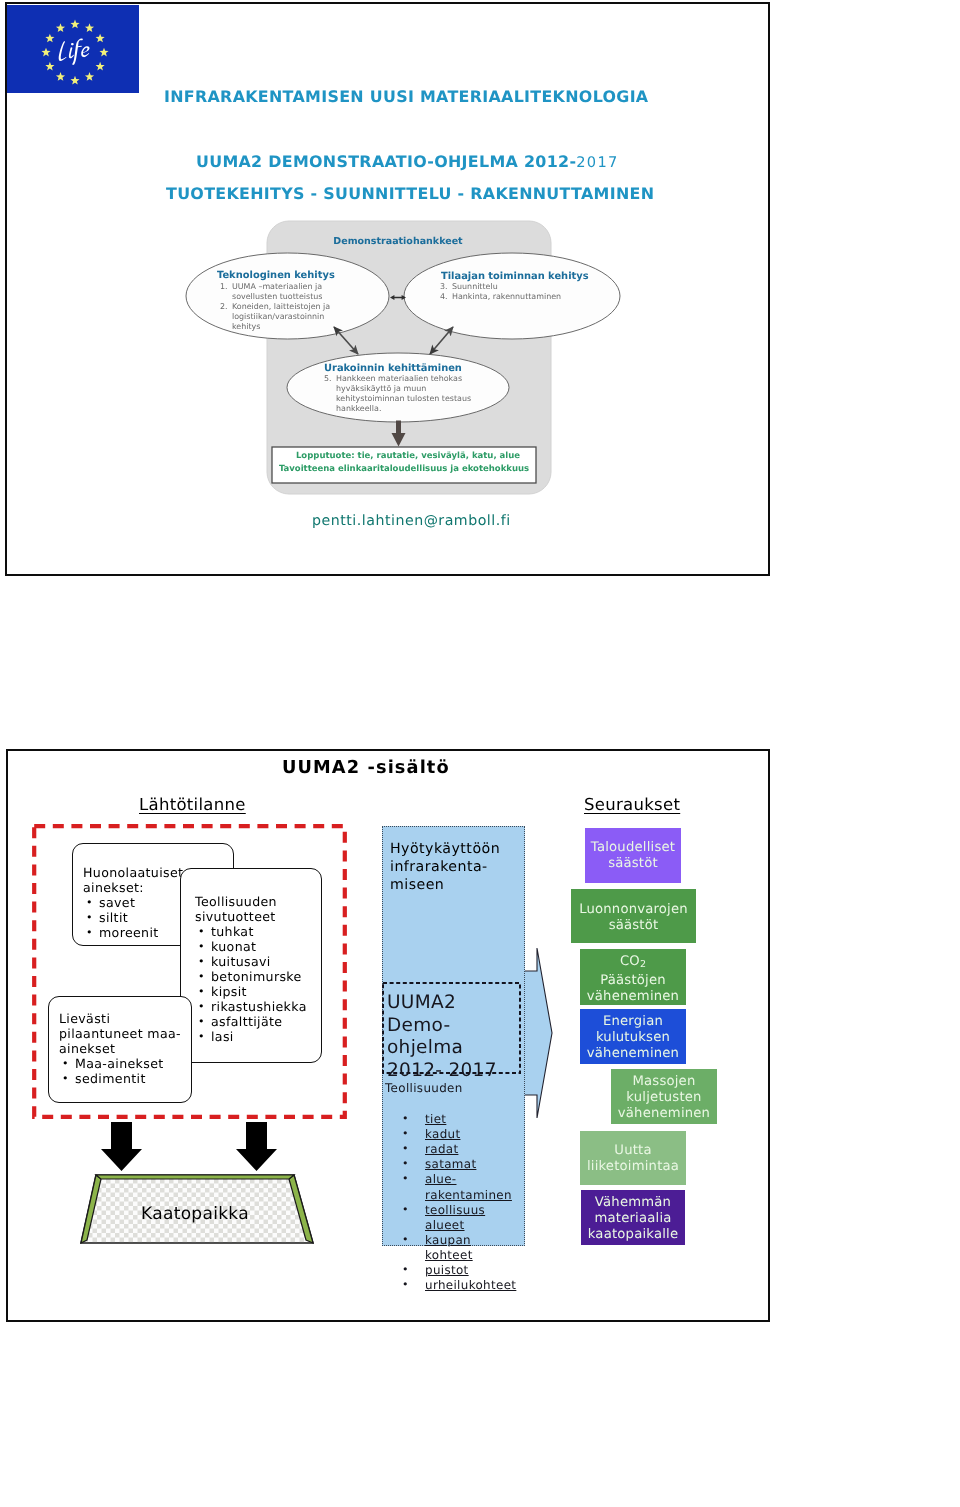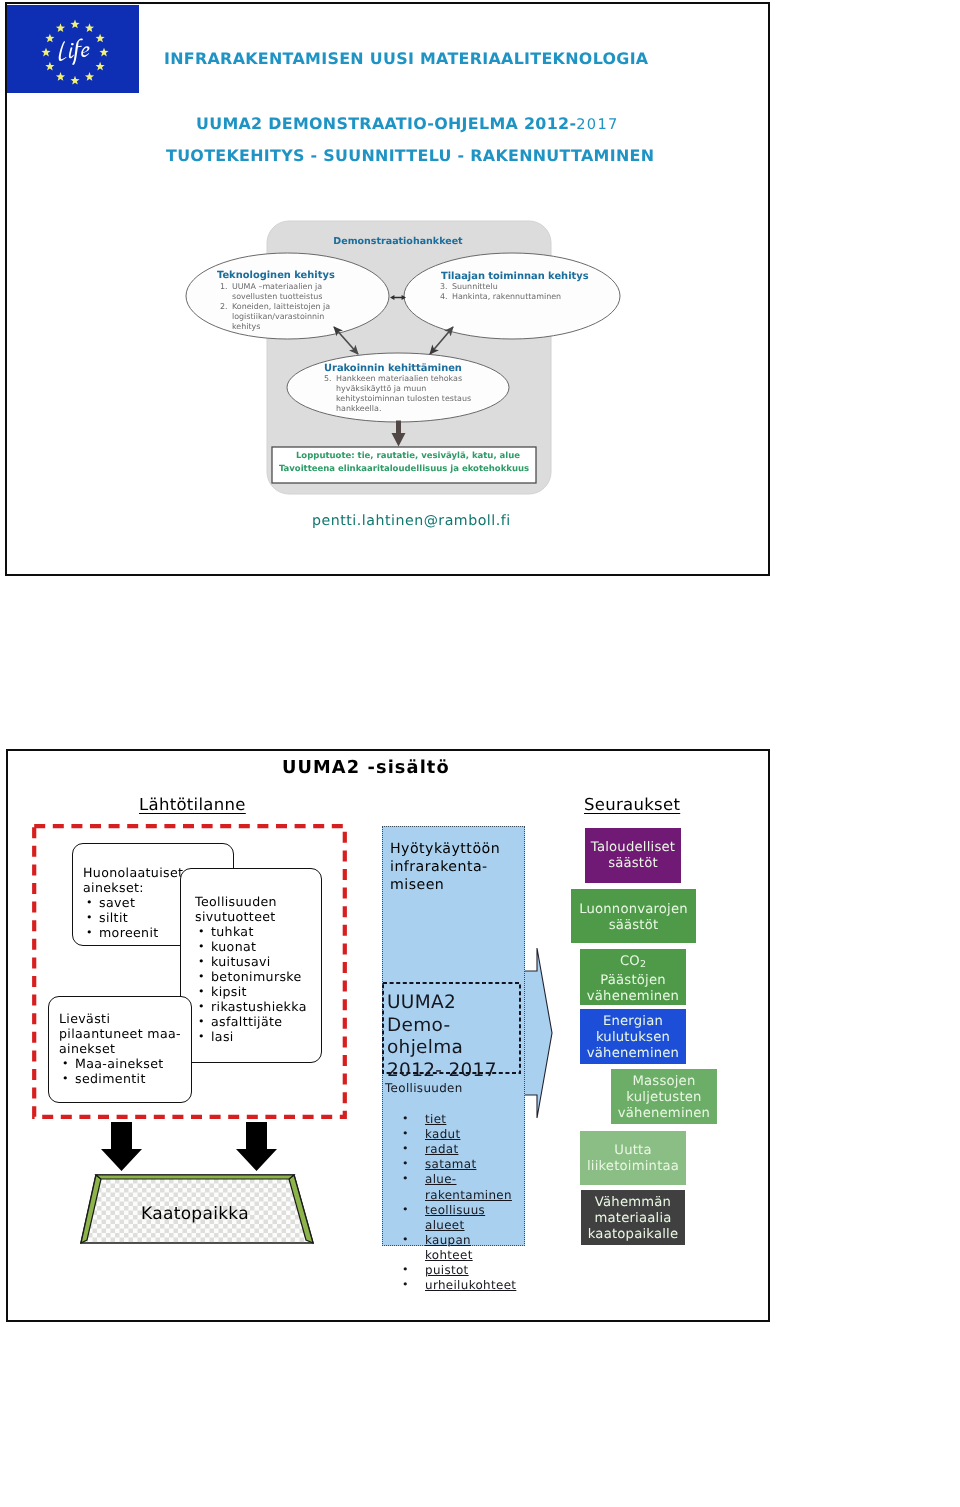--- a/index.html
+++ b/index.html
@@ -9,21 +9,21 @@
        -webkit-font-smoothing:antialiased;text-rendering:geometricPrecision;}
   .slide{position:absolute;border:2px solid #0d0d0d;background:#fff;box-sizing:border-box;}
   #slide1{left:5px;top:2px;width:765px;height:574px;}
   #slide2{left:6px;top:749px;width:764px;height:573px;}
 
   
   #eu-logo{position:absolute;left:0px;top:1px;width:132px;height:88px;overflow:visible;}
 
   
   .s1title{position:absolute;font-weight:bold;color:#1f94c4;
-           white-space:nowrap;letter-spacing:.3px;line-height:1;}
+           white-space:nowrap;letter-spacing:.3px;line-height:1;margin-top:38px;}
   #t1{left:157px;top:47px;font-size:15.9px;}
   #t2{left:189px;top:112px;font-size:15.9px;text-align:right;}
   #t2 .lt{font-weight:normal;letter-spacing:1.3px;font-size:14.6px;}
   #t3{left:159px;top:144px;font-size:15.9px;}
 
   #email{position:absolute;left:305px;top:509px;font-size:14.2px;color:#0f766e;letter-spacing:.5px;}
 
   
   #diagram{position:absolute;left:-2px;top:-2px;width:765px;height:574px;overflow:visible;}
   #diagram .dt{font-family:"DejaVu Sans",sans-serif;}
@@ -286,21 +286,21 @@
       <li>satamat</li>
       <li>alue-<br>rakentaminen</li>
       <li>teollisuus alueet</li>
       <li>kaupan kohteet</li>
       <li>puistot</li>
       <li>urheilukohteet</li>
     </ul>
 </div>
 
 <div id="results">
-    <div class="gbox" style="left: 585px; top: 828px; width: 96px; height: 55px; background: #701a75; padding-top: 12px;">
+    <div class="gbox" style="left: 585px; top: 828px; width: 96px; height: 55px; background: #8b5cf6; padding-top: 12px;">
       <div>
         <div>Taloudelliset</div>
         <div>säästöt</div>
       </div>
     </div>
     <div class="gbox" style="left: 571px; top: 889px; width: 125px; height: 54px; background: rgb(78, 154, 73); padding-top: 13px; text-align: center;">
       <div>
         <div>Luonnonvarojen</div>
         <div>säästöt</div>
       </div>
@@ -325,20 +325,20 @@
         <div>kuljetusten</div>
         <div>väheneminen</div>
       </div>
     </div>
     <div class="gbox" style="left: 580px; top: 1131px; width: 106px; height: 54px; background: rgb(139, 190, 133); padding-top: 12px;">
       <div>
         <div>Uutta</div>
         <div>liiketoimintaa</div>
       </div>
     </div>
-    <div class="gbox" style="left: 581px; top: 1190px; width: 104px; height: 55px; background: #404040; padding-top: 5px;">
+    <div class="gbox" style="left: 581px; top: 1190px; width: 104px; height: 55px; background: #4c1d95; padding-top: 5px;">
       <div>
         <div>Vähemmän</div>
         <div>materiaalia</div>
         <div>kaatopaikalle</div>
       </div>
     </div>
   </div>
 
 </body></html>

